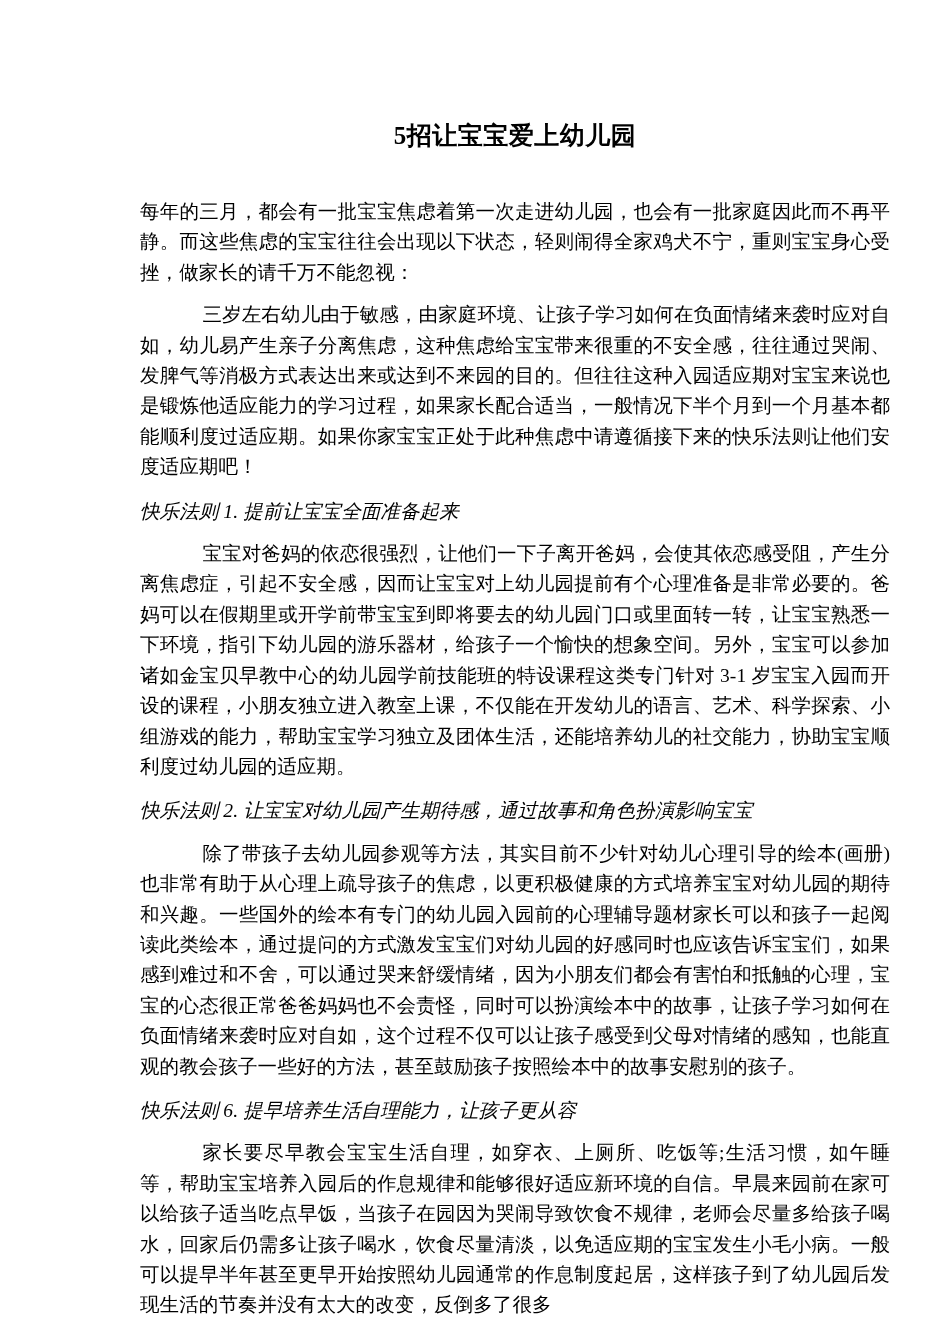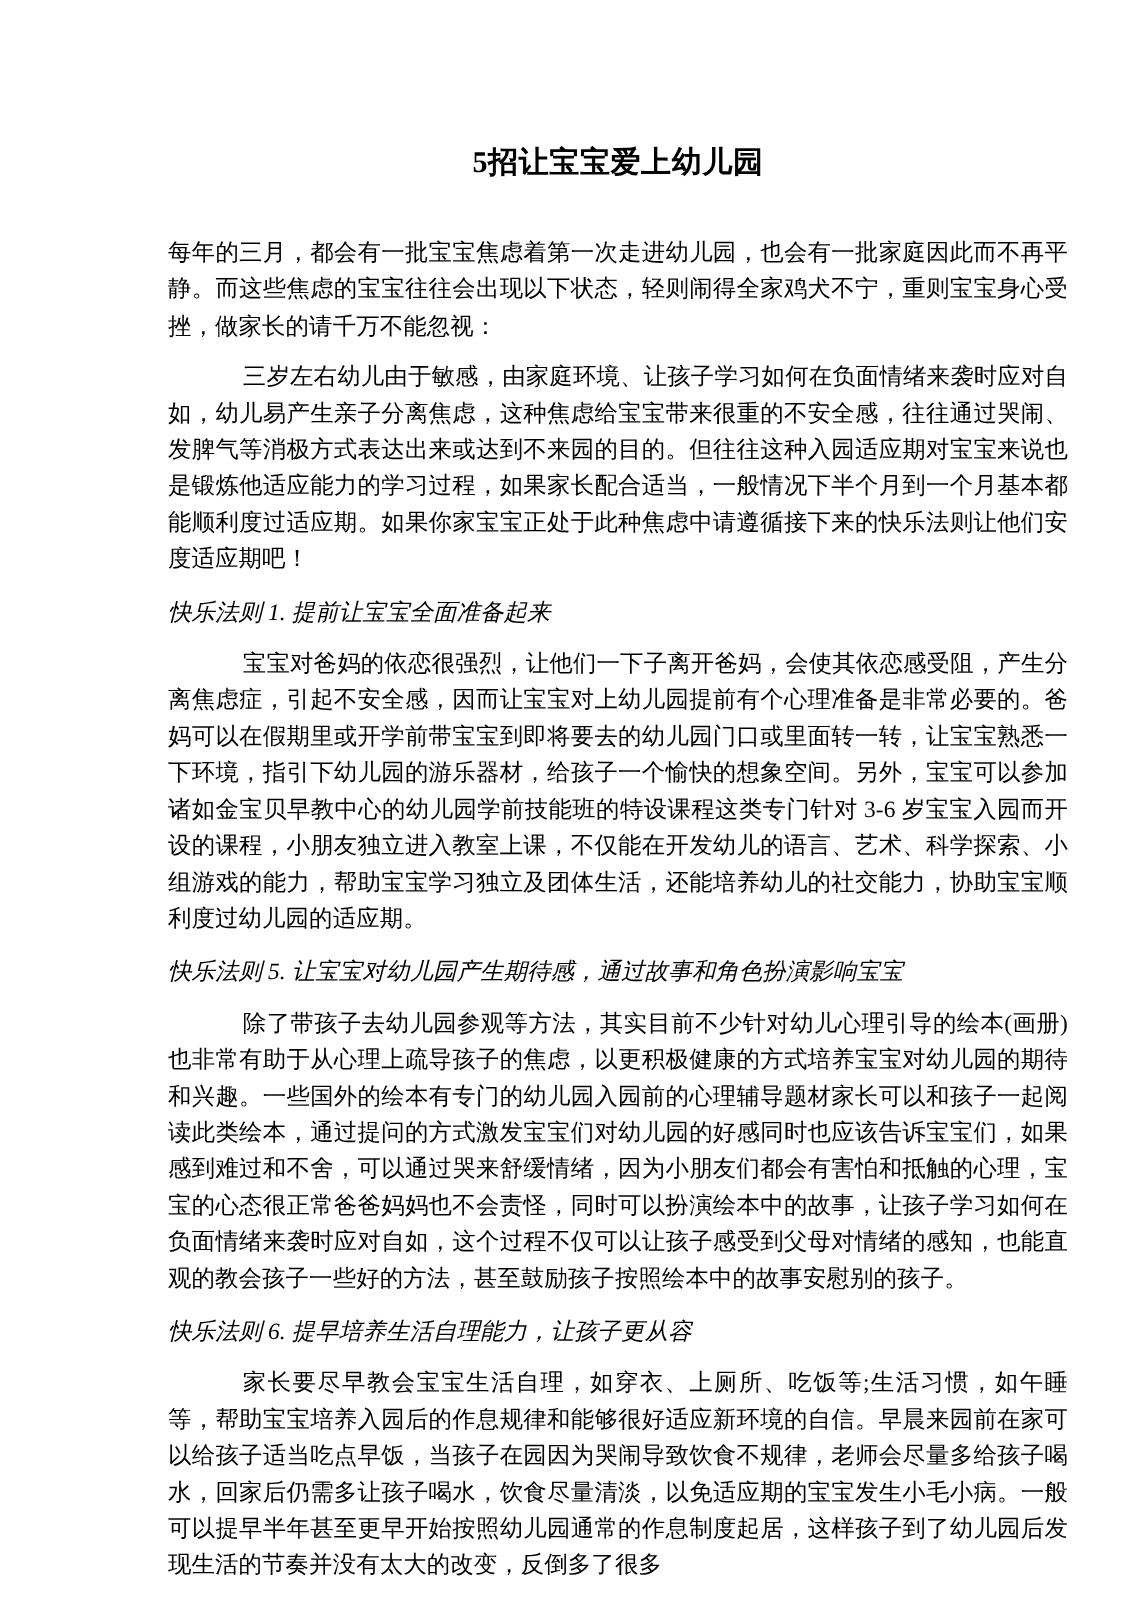--- a/index.html
+++ b/index.html
@@ -54,23 +54,23 @@
 <div class="page">
 
   <h1 class="doc-title">5招让宝宝爱上幼儿园</h1>
 
   <p class="para tight">每年的三月，都会有一批宝宝焦虑着第一次走进幼儿园，也会有一批家庭因此而不再平静。而这些焦虑的宝宝往往会出现以下状态，轻则闹得全家鸡犬不宁，重则宝宝身心受挫，做家长的请千万不能忽视：</p>
 
   <p class="para indent">三岁左右幼儿由于敏感，由家庭环境、让孩子学习如何在负面情绪来袭时应对自如，幼儿易产生亲子分离焦虑，这种焦虑给宝宝带来很重的不安全感，往往通过哭闹、发脾气等消极方式表达出来或达到不来园的目的。但往往这种入园适应期对宝宝来说也是锻炼他适应能力的学习过程，如果家长配合适当，一般情况下半个月到一个月基本都能顺利度过适应期。如果你家宝宝正处于此种焦虑中请遵循接下来的快乐法则让他们安度适应期吧！</p>
 
   <p class="para heading-para">快乐法则 1. 提前让宝宝全面准备起来</p>
 
-  <p class="para indent">宝宝对爸妈的依恋很强烈，让他们一下子离开爸妈，会使其依恋感受阻，产生分离焦虑症，引起不安全感，因而让宝宝对上幼儿园提前有个心理准备是非常必要的。爸妈可以在假期里或开学前带宝宝到即将要去的幼儿园门口或里面转一转，让宝宝熟悉一下环境，指引下幼儿园的游乐器材，给孩子一个愉快的想象空间。另外，宝宝可以参加诸如金宝贝早教中心的幼儿园学前技能班的特设课程这类专门针对 3-6 岁宝宝入园而开设的课程，小朋友独立进入教室上课，不仅能在开发幼儿的语言、艺术、科学探索、小组游戏的能力，帮助宝宝学习独立及团体生活，还能培养幼儿的社交能力，协助宝宝顺利度过幼儿园的适应期。</p>
+  <p class="para indent">宝宝对爸妈的依恋很强烈，让他们一下子离开爸妈，会使其依恋感受阻，产生分离焦虑症，引起不安全感，因而让宝宝对上幼儿园提前有个心理准备是非常必要的。爸妈可以在假期里或开学前带宝宝到即将要去的幼儿园门口或里面转一转，让宝宝熟悉一下环境，指引下幼儿园的游乐器材，给孩子一个愉快的想象空间。另外，宝宝可以参加诸如金宝贝早教中心的幼儿园学前技能班的特设课程这类专门针对 3-1 岁宝宝入园而开设的课程，小朋友独立进入教室上课，不仅能在开发幼儿的语言、艺术、科学探索、小组游戏的能力，帮助宝宝学习独立及团体生活，还能培养幼儿的社交能力，协助宝宝顺利度过幼儿园的适应期。</p>
 
-  <p class="para heading-para">快乐法则 5. 让宝宝对幼儿园产生期待感，通过故事和角色扮演影响宝宝</p>
+  <p class="para heading-para">快乐法则 2. 让宝宝对幼儿园产生期待感，通过故事和角色扮演影响宝宝</p>
 
   <p class="para indent">除了带孩子去幼儿园参观等方法，其实目前不少针对幼儿心理引导的绘本(画册)也非常有助于从心理上疏导孩子的焦虑，以更积极健康的方式培养宝宝对幼儿园的期待和兴趣。一些国外的绘本有专门的幼儿园入园前的心理辅导题材家长可以和孩子一起阅读此类绘本，通过提问的方式激发宝宝们对幼儿园的好感同时也应该告诉宝宝们，如果感到难过和不舍，可以通过哭来舒缓情绪，因为小朋友们都会有害怕和抵触的心理，宝宝的心态很正常爸爸妈妈也不会责怪，同时可以扮演绘本中的故事，让孩子学习如何在负面情绪来袭时应对自如，这个过程不仅可以让孩子感受到父母对情绪的感知，也能直观的教会孩子一些好的方法，甚至鼓励孩子按照绘本中的故事安慰别的孩子。</p>
 
   <p class="para heading-para">快乐法则 6. 提早培养生活自理能力，让孩子更从容</p>
 
   <p class="para indent">家长要尽早教会宝宝生活自理，如穿衣、上厕所、吃饭等;生活习惯，如午睡等，帮助宝宝培养入园后的作息规律和能够很好适应新环境的自信。早晨来园前在家可以给孩子适当吃点早饭，当孩子在园因为哭闹导致饮食不规律，老师会尽量多给孩子喝水，回家后仍需多让孩子喝水，饮食尽量清淡，以免适应期的宝宝发生小毛小病。一般可以提早半年甚至更早开始按照幼儿园通常的作息制度起居，这样孩子到了幼儿园后发现生活的节奏并没有太大的改变，反倒多了很多</p>
 
 </div>
 
 </body></html>

